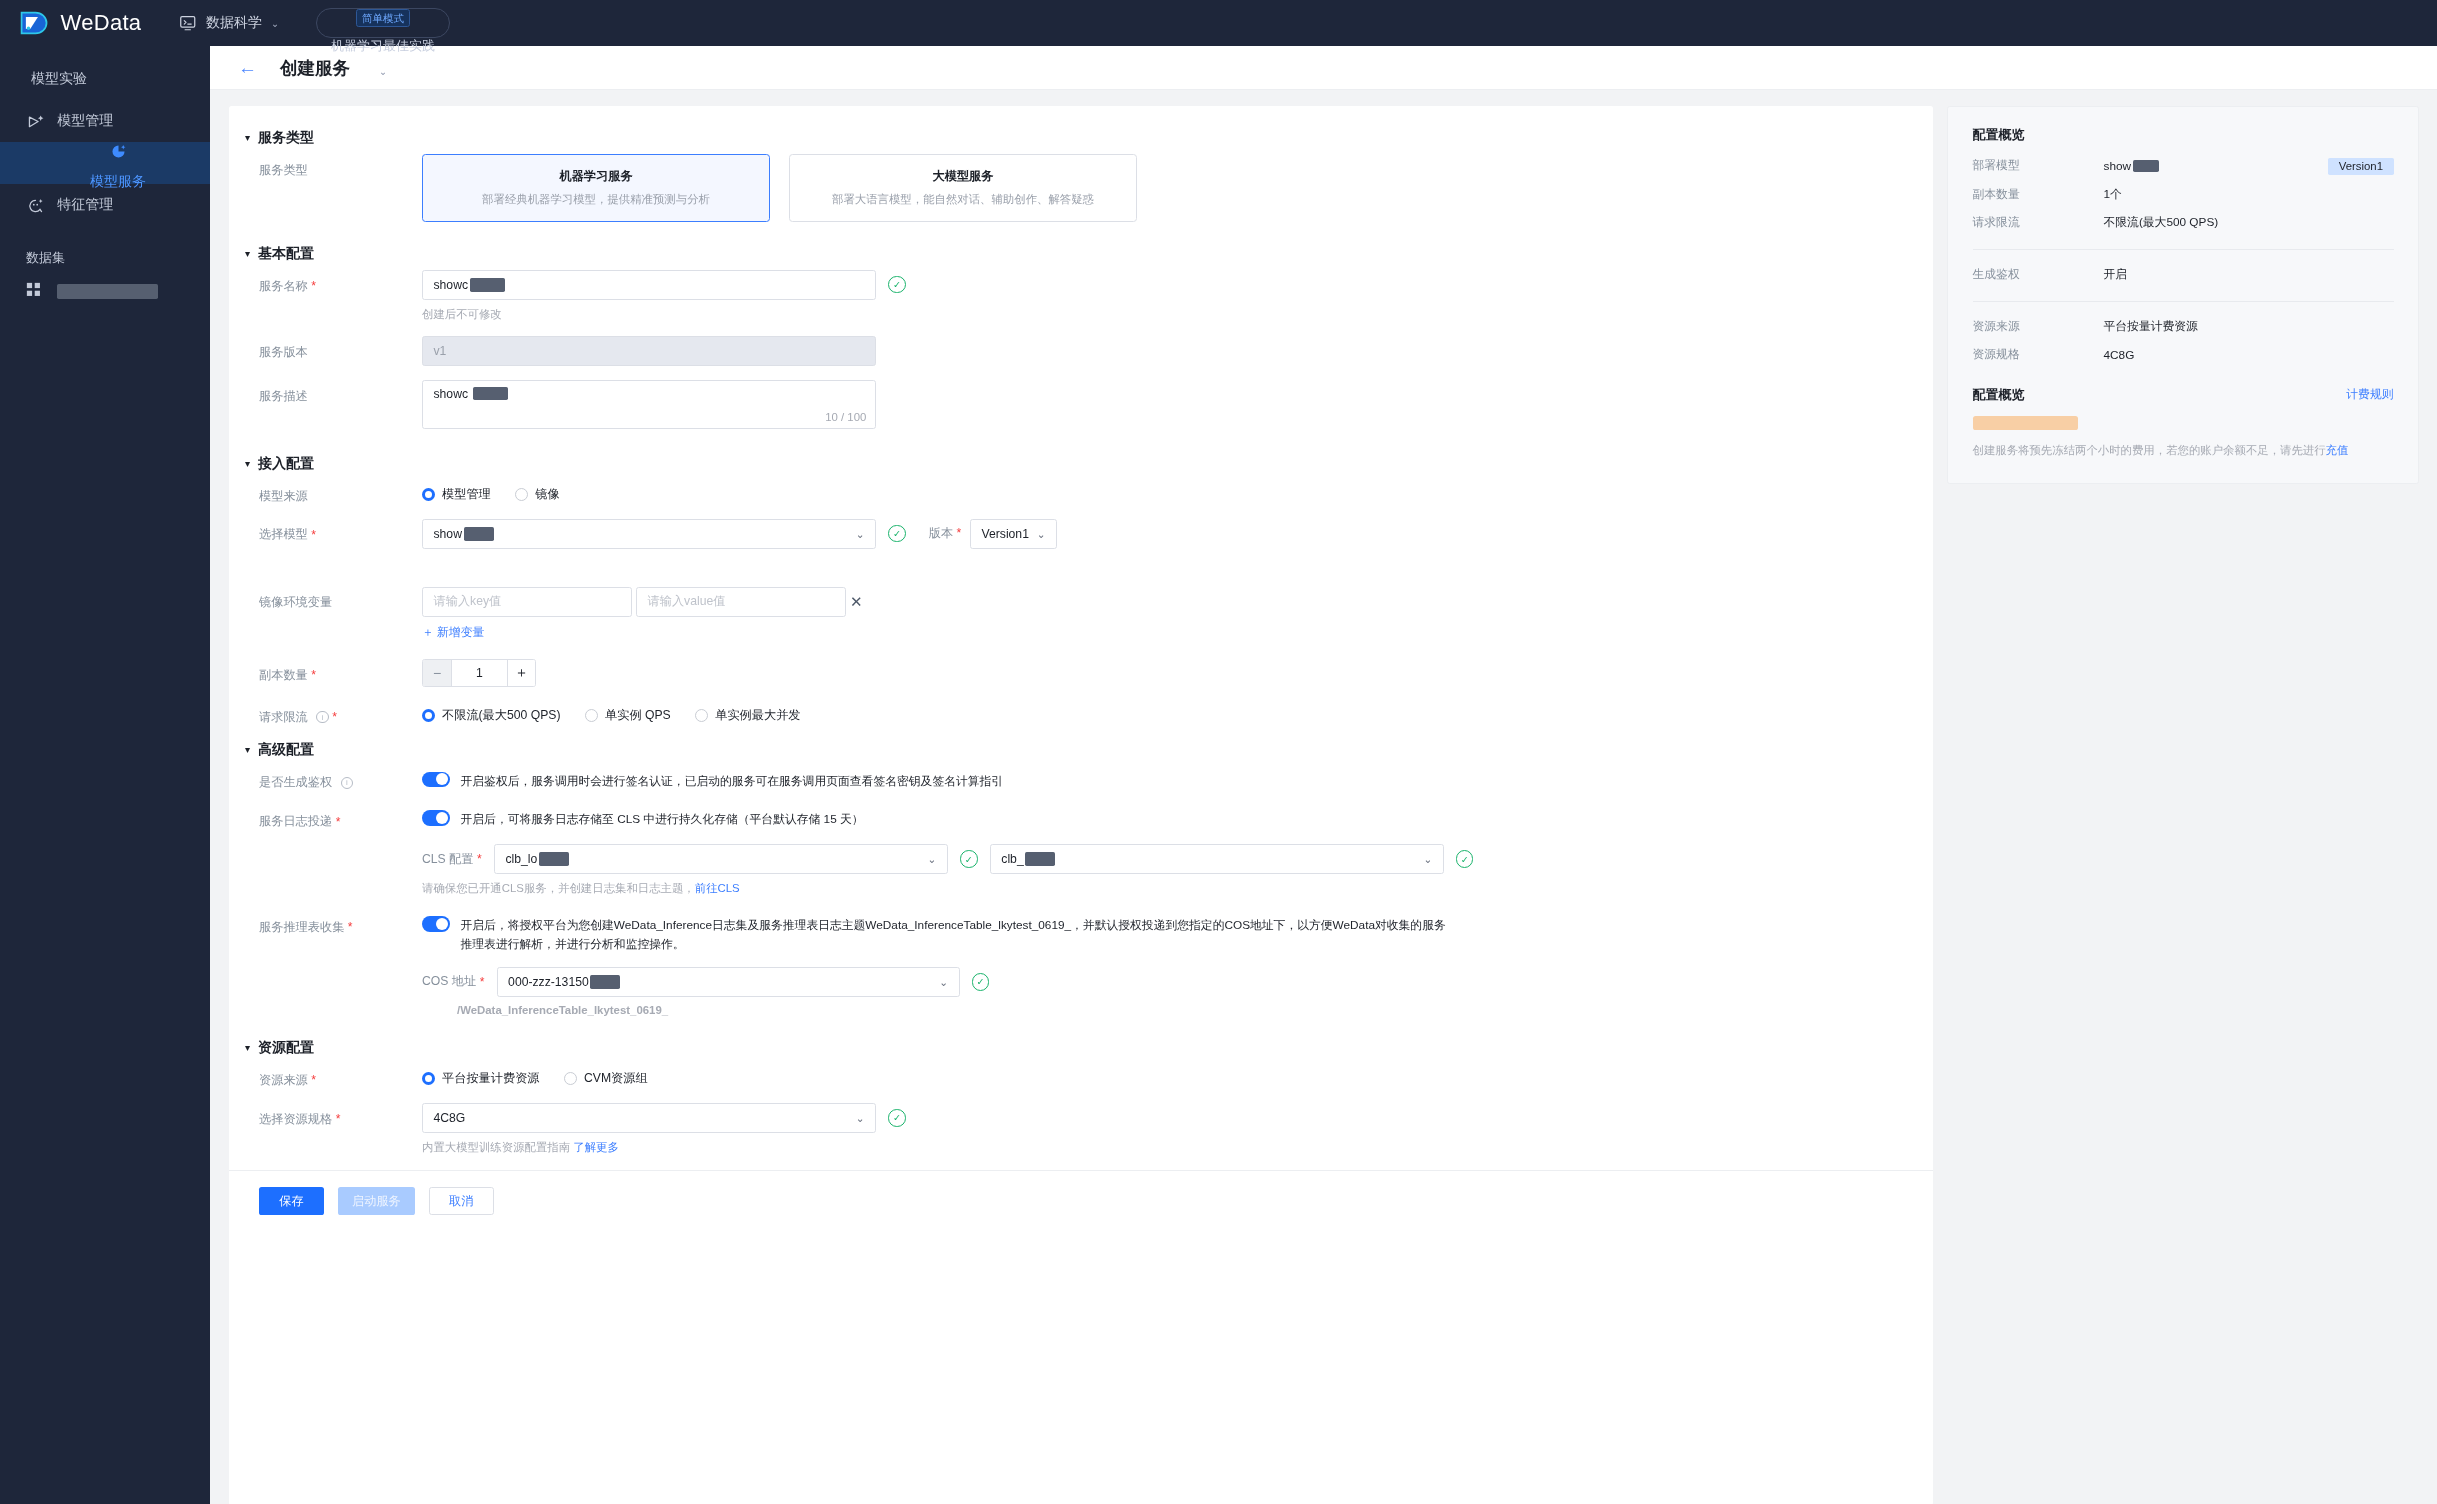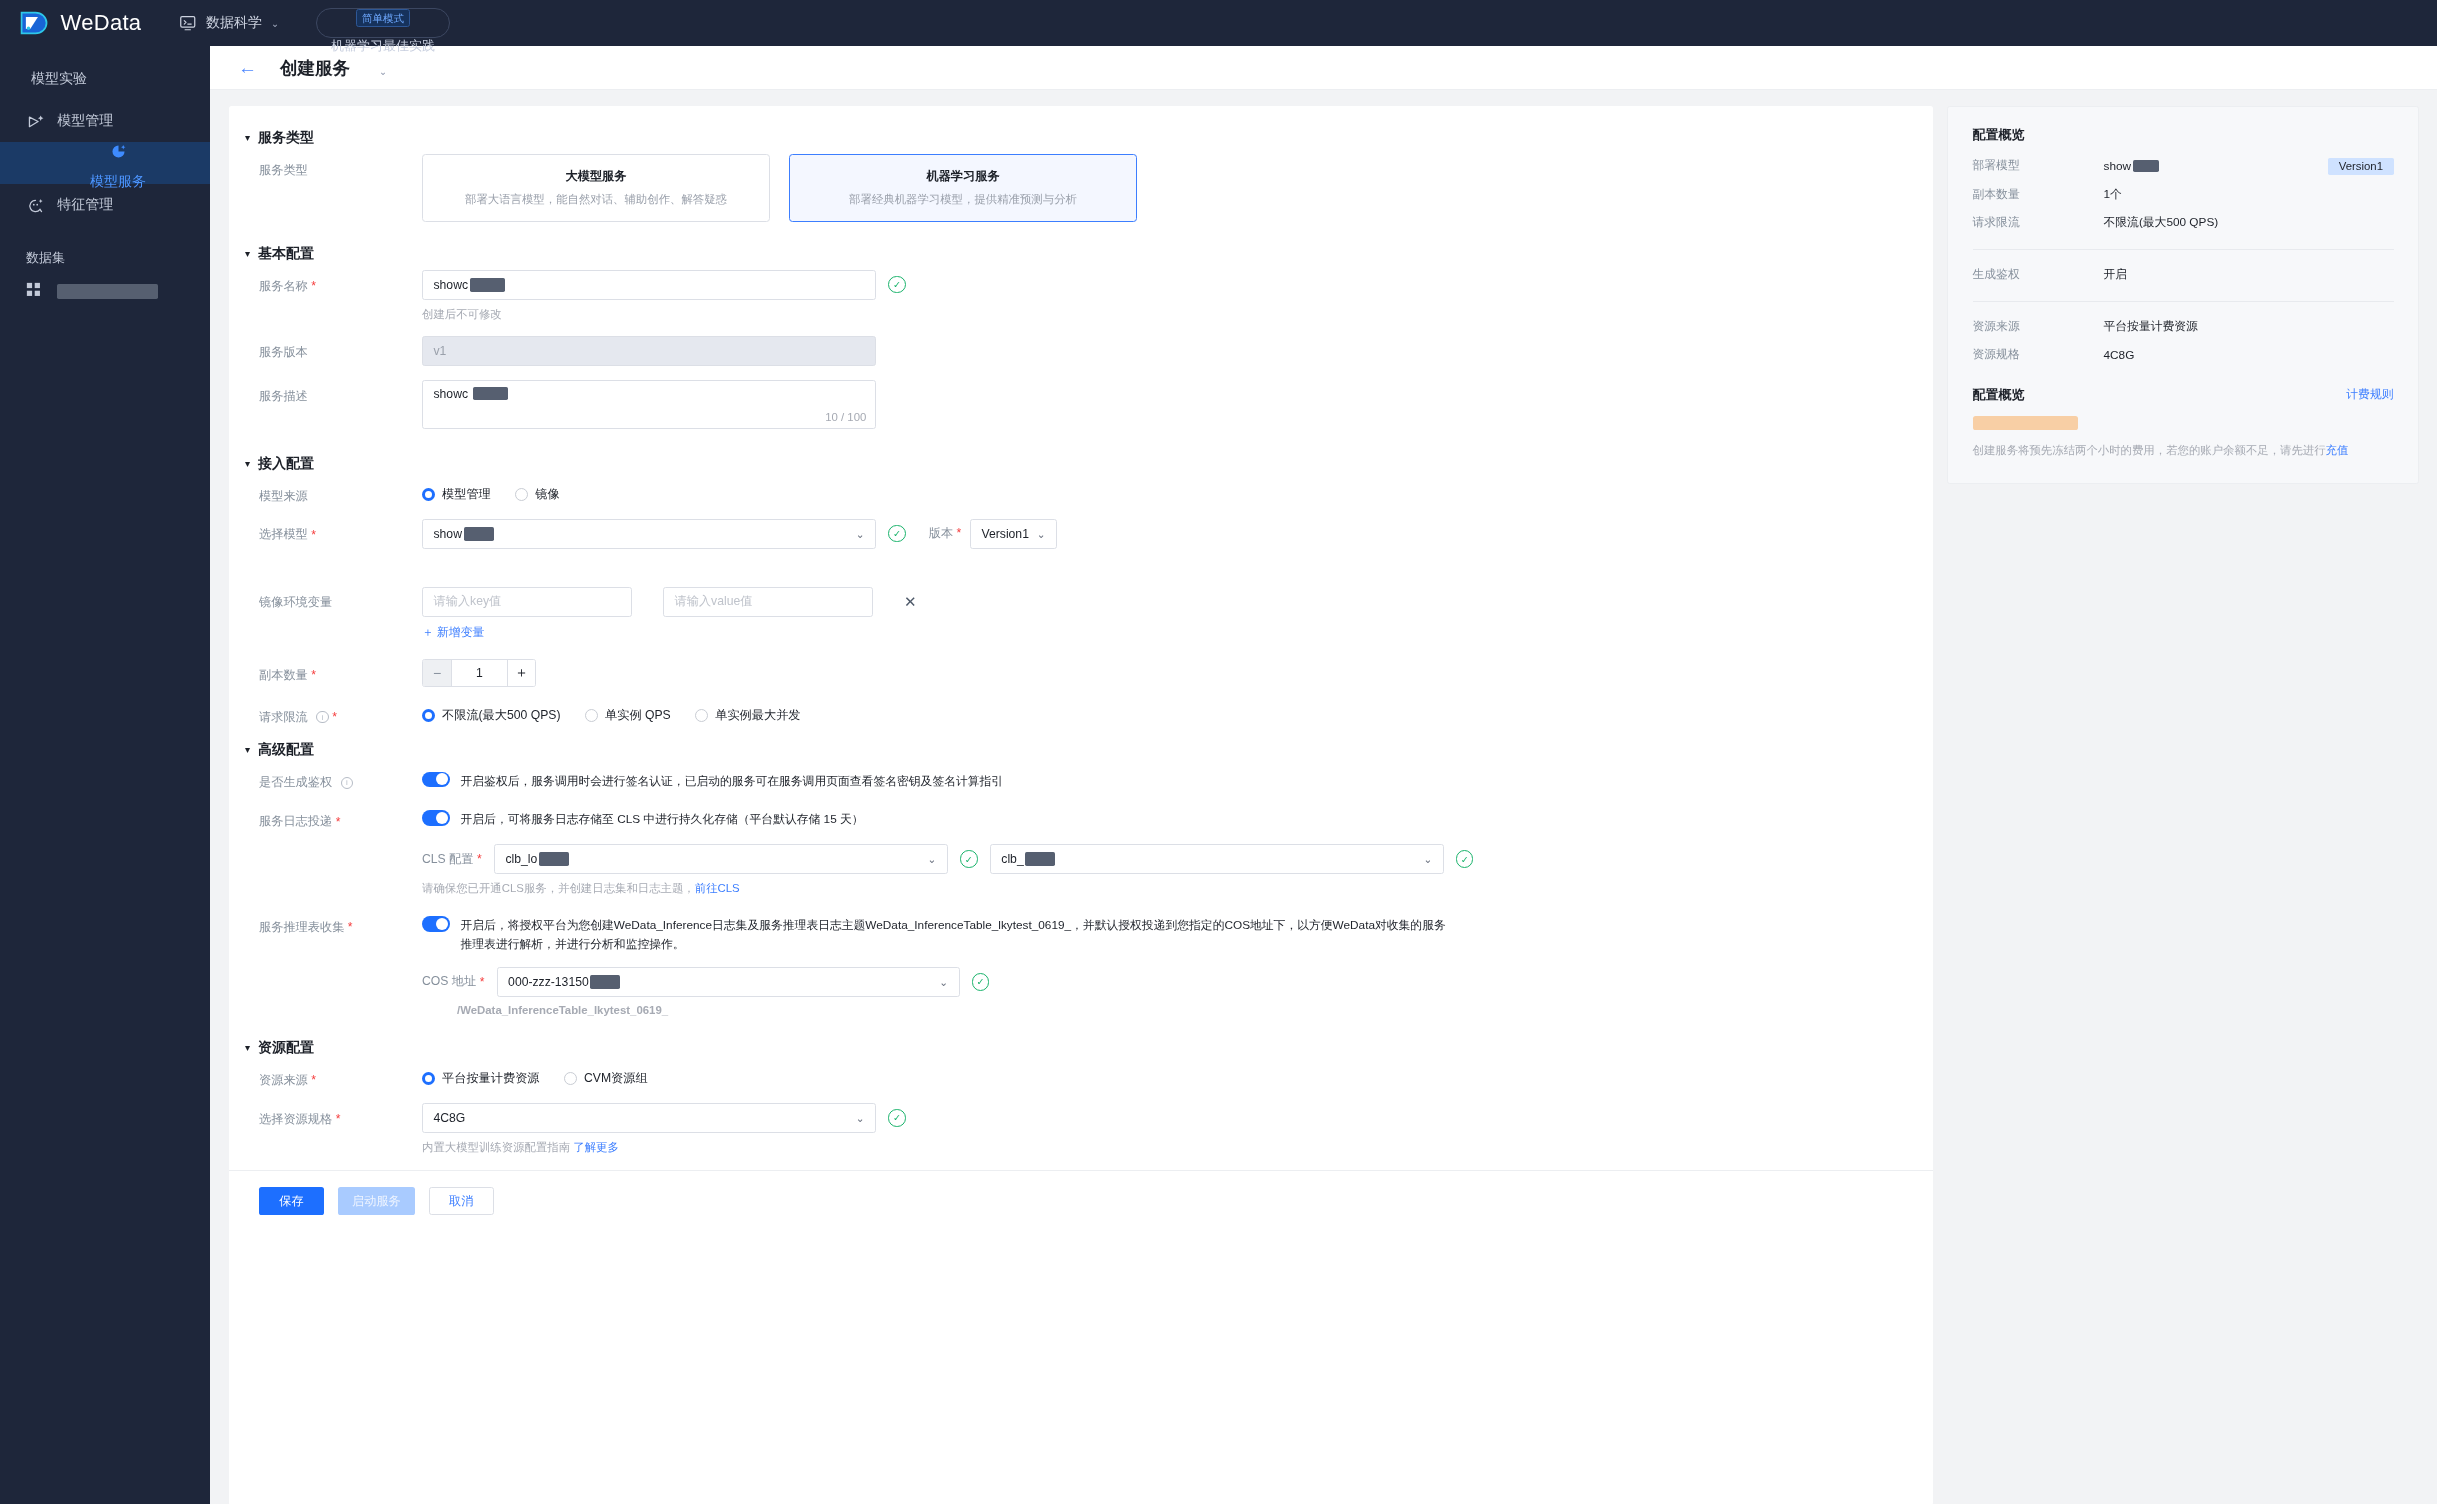--- a/index.html
+++ b/index.html
@@ -140,21 +140,21 @@
   .st-btn.plus { background: #fff; color: #1d2129; border-left: 0.9px solid #dcdfe6; }
   .st-val { flex: 1; display: flex; align-items: center; justify-content: center; font-size: 12.2px; color: #1d2129; border-left: 0.9px solid #dcdfe6; background: #fff; }
 
   
   .sw { width: 28px; height: 15.7px; border-radius: 7.9px; background: #1d6fff; position: relative; flex: none; cursor: pointer; }
   .sw::after { content: ""; position: absolute; width: 12.2px; height: 12.2px; border-radius: 50%; background: #fff; top: 1.7px; left: 14px; }
   .sw-row { display: flex; align-items: flex-start; gap: 10.5px; padding-top: 5.2px; }
   .sw-text { font-size: 11.8px; color: #1d2129; line-height: 1.55; max-width: 987px; }
 
   
-  .kv { display: flex; align-items: center; gap: 31px; }
+  .kv { display: flex; align-items: center; gap: 4px; }
   .kv .inp { width: 210px; }
   .kv .ph { color: #bfc3cb; }
   .x-btn { color: #4e5969; font-size: 15px; cursor: pointer; }
   .add-var { color: #3c7eff; font-size: 11.8px; margin-top: 8.7px; cursor: pointer; display: inline-block; }
 
   
   .footer {
     border-top: 0.9px solid #eceef1; margin: 15.7px -30px 0 -30px; padding: 15.7px 30px;
     display: flex; gap: 14px;
   }
@@ -277,27 +277,27 @@
         <div class="sec-title">
           <span class="tri">▼</span>
           <span>服务类型</span>
         </div>
         <div class="row">
           <div class="row-label">
             <span>服务类型</span>
           </div>
           <div class="row-ctl">
             <div class="type-cards">
+              <div class="type-card sel">
+                <div class="tc-title">机器学习服务</div>
+                <div class="tc-desc">部署经典机器学习模型，提供精准预测与分析</div>
+              </div>
               <div class="type-card">
                 <div class="tc-title">大模型服务</div>
                 <div class="tc-desc">部署大语言模型，能自然对话、辅助创作、解答疑惑</div>
-              </div>
-              <div class="type-card sel">
-                <div class="tc-title">机器学习服务</div>
-                <div class="tc-desc">部署经典机器学习模型，提供精准预测与分析</div>
               </div>
             </div>
           </div>
         </div>
 
         <div class="sec-title" style="margin-top:23px;">
           <span class="tri">▼</span>
           <span>基本配置</span>
         </div>
 

